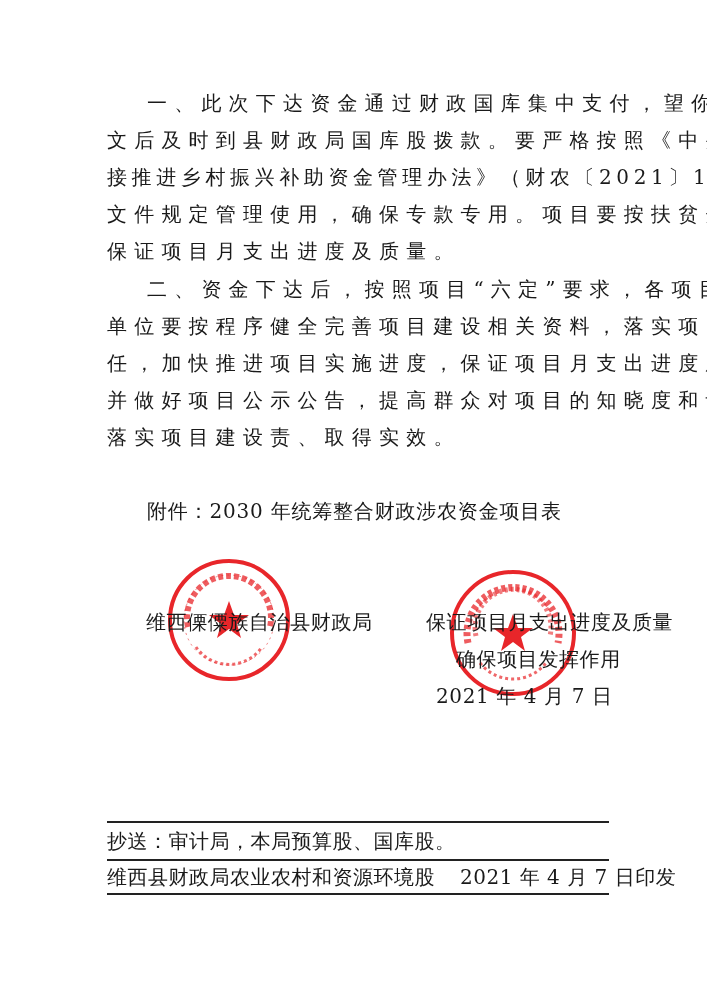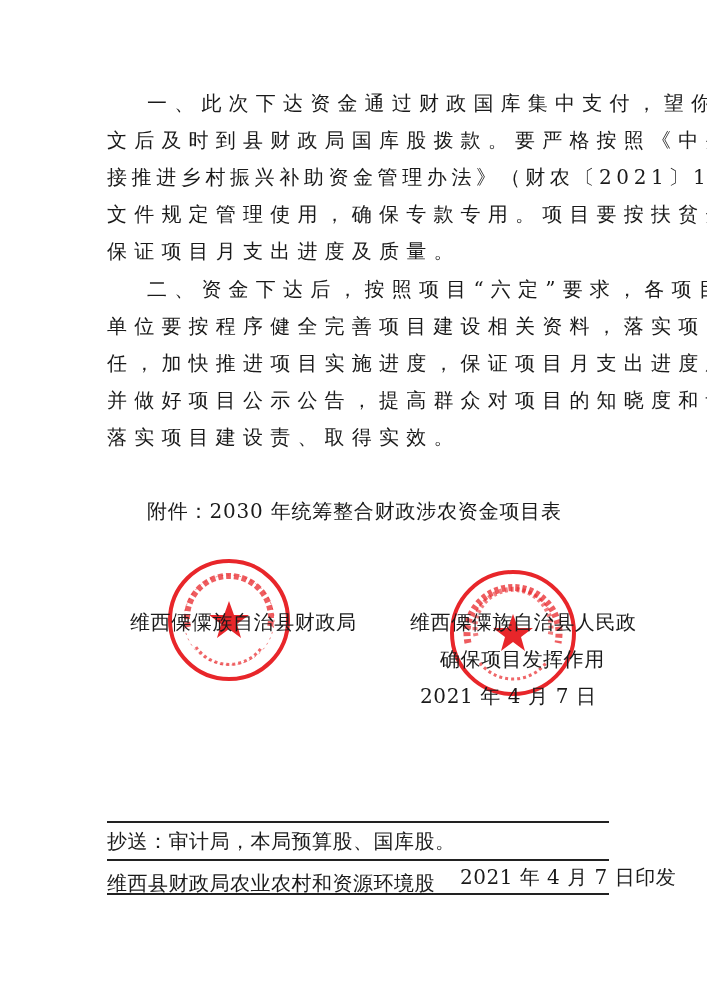--- a/index.html
+++ b/index.html
@@ -4,21 +4,21 @@
 <style>
   html, body { margin: 0; padding: 0; background: #ffffff; }
   body { width: 707px; height: 1000px; position: relative; overflow: hidden;
          font-family: "DejaVu Serif", "Liberation Serif", serif; color: #1a1a1a; }
   .line { position: absolute; white-space: nowrap; font-size: 20px; line-height: 24px;
           letter-spacing: 7.2px; }
   .para-line { left: 107px; }
   .indent { left: 147px; }
   .stamp { position: absolute; border-radius: 50%; }
   .stamp svg { display: block; }
-  .sig { position: absolute; white-space: nowrap; font-size: 20px; line-height: 24px; letter-spacing: 0.6px; }
+  .sig { position: absolute; white-space: nowrap; font-size: 20px; line-height: 24px; letter-spacing: 0.6px; margin-left: 16px; }
   .rule { position: absolute; left: 107px; width: 502px; background: #222; }
   .foot { position: absolute; white-space: nowrap; font-size: 20px; line-height: 20px; letter-spacing: 0.5px; }
 </style>
 </head>
 <body>
 
 <div class="line indent" style="top:91px;">一、此次下达资金通过财政国库集中支付，望你单位收</div>
 <div class="line para-line" style="top:128px;">文后及时到县财政局国库股拨款。要严格按照《中央财政衔</div>
 <div class="line para-line" style="top:165px; letter-spacing:4.6px;">接推进乡村振兴补助资金管理办法》（财农〔2021〕19号）</div>
 <div class="line para-line" style="top:202px;">文件规定管理使用，确保专款专用。项目要按扶贫开发领导</div>
@@ -46,22 +46,22 @@
   <svg width="130" height="130" viewBox="0 0 130 130">
     <circle cx="65" cy="65" r="61" fill="none" stroke="#e8262a" stroke-width="4"></circle>
     <path d="M20 75 A46 46 0 1 1 110 75" fill="none" stroke="#e8262a" stroke-width="7" stroke-dasharray="4 3" opacity="0.75"></path>
     <path d="M28 68 A38 38 0 1 1 102 68" fill="none" stroke="#e8262a" stroke-width="5" stroke-dasharray="3 3" opacity="0.6"></path>
     <path d="M32 95 A42 42 0 0 0 98 95" fill="none" stroke="#e8262a" stroke-width="3" stroke-dasharray="3 3" opacity="0.7"></path>
     <polygon points="65,46 70,60 85,60 73,69 77,83 65,74 53,83 57,69 45,60 60,60" fill="#e8262a"></polygon>
   </svg>
 </div>
 
 <div class="sig" style="left:130px; top:610px;">维西傈僳族自治县财政局</div>
-<div class="sig" style="left:410px; top:610px;">维西傈僳族自治县人民政</div>
+<div class="sig" style="left:410px; top:610px;">保证项目月支出进度及质量</div>
 <div class="sig" style="left:440px; top:647px;">确保项目发挥作用</div>
 <div class="sig" style="left:420px; top:684px;">2021 年 4 月 7 日</div>
 
 <div class="rule" style="top:821px; height:2px;"></div>
 <div class="foot" style="left:107px; top:831px;">抄送：审计局，本局预算股、国库股。</div>
 <div class="rule" style="top:859px; height:1.5px;"></div>
-<div class="foot" style="left:107px; top:867px;margin-top:6px;">维西县财政局农业农村和资源环境股</div>
+<div class="foot" style="left:107px; top:867px;">维西县财政局农业农村和资源环境股</div>
 <div class="foot" style="left:460px; top:867px;">2021 年 4 月 7 日印发</div>
 <div class="rule" style="top:893px; height:2px;"></div>
 
 </body></html>

